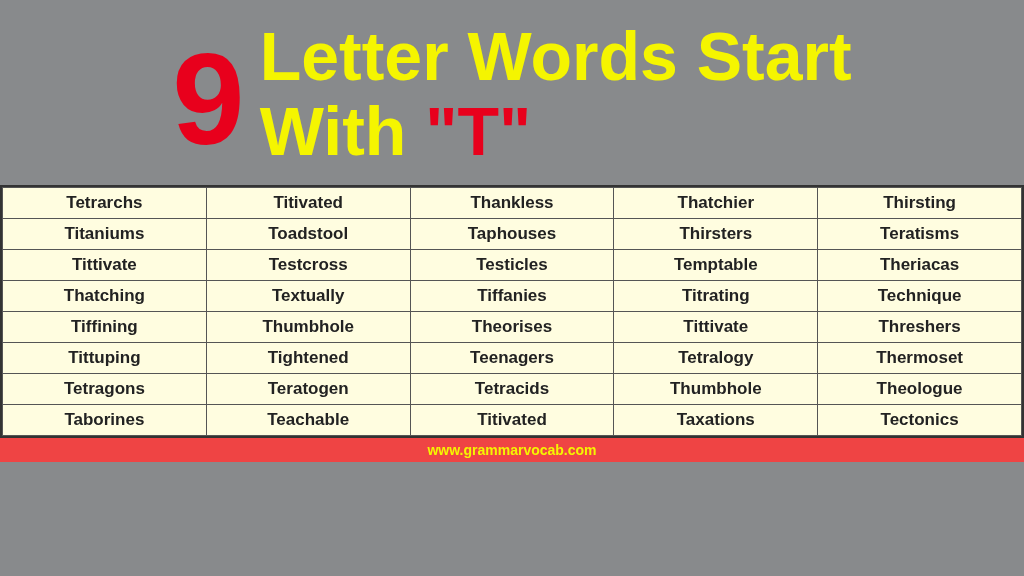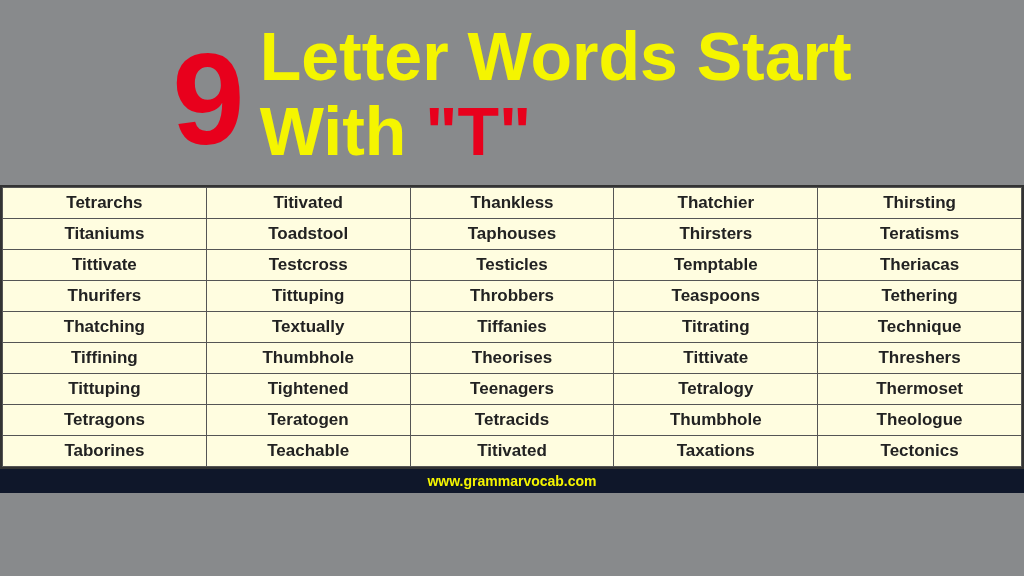--- a/index.html
+++ b/index.html
@@ -57,21 +57,21 @@
       padding: 5px 10px;
       text-align: center;
       font-size: 17px;
       font-weight: 600;
       background: #fffde0;
       color: #222;
       width: 20%;
     }
 
     .footer {
-      background: #0f172a;
+      background: #ef4444;
       text-align: center;
       padding: 4px;
       color: #f5f500;
       font-size: 14px;
       font-weight: bold;
     }
   </style>
 </head>
 <body>
 
@@ -99,27 +99,20 @@
           <td>Taphouses</td>
           <td>Thirsters</td>
           <td>Teratisms</td>
         </tr>
         <tr>
           <td>Tittivate</td>
           <td>Testcross</td>
           <td>Testicles</td>
           <td>Temptable</td>
           <td>Theriacas</td>
-        </tr>
-        <tr>
-          <td>Thurifers</td>
-          <td>Tittuping</td>
-          <td>Throbbers</td>
-          <td>Teaspoons</td>
-          <td>Tethering</td>
         </tr>
         <tr>
           <td>Thatching</td>
           <td>Textually</td>
           <td>Tiffanies</td>
           <td>Titrating</td>
           <td>Technique</td>
         </tr>
         <tr>
           <td>Tiffining</td>

